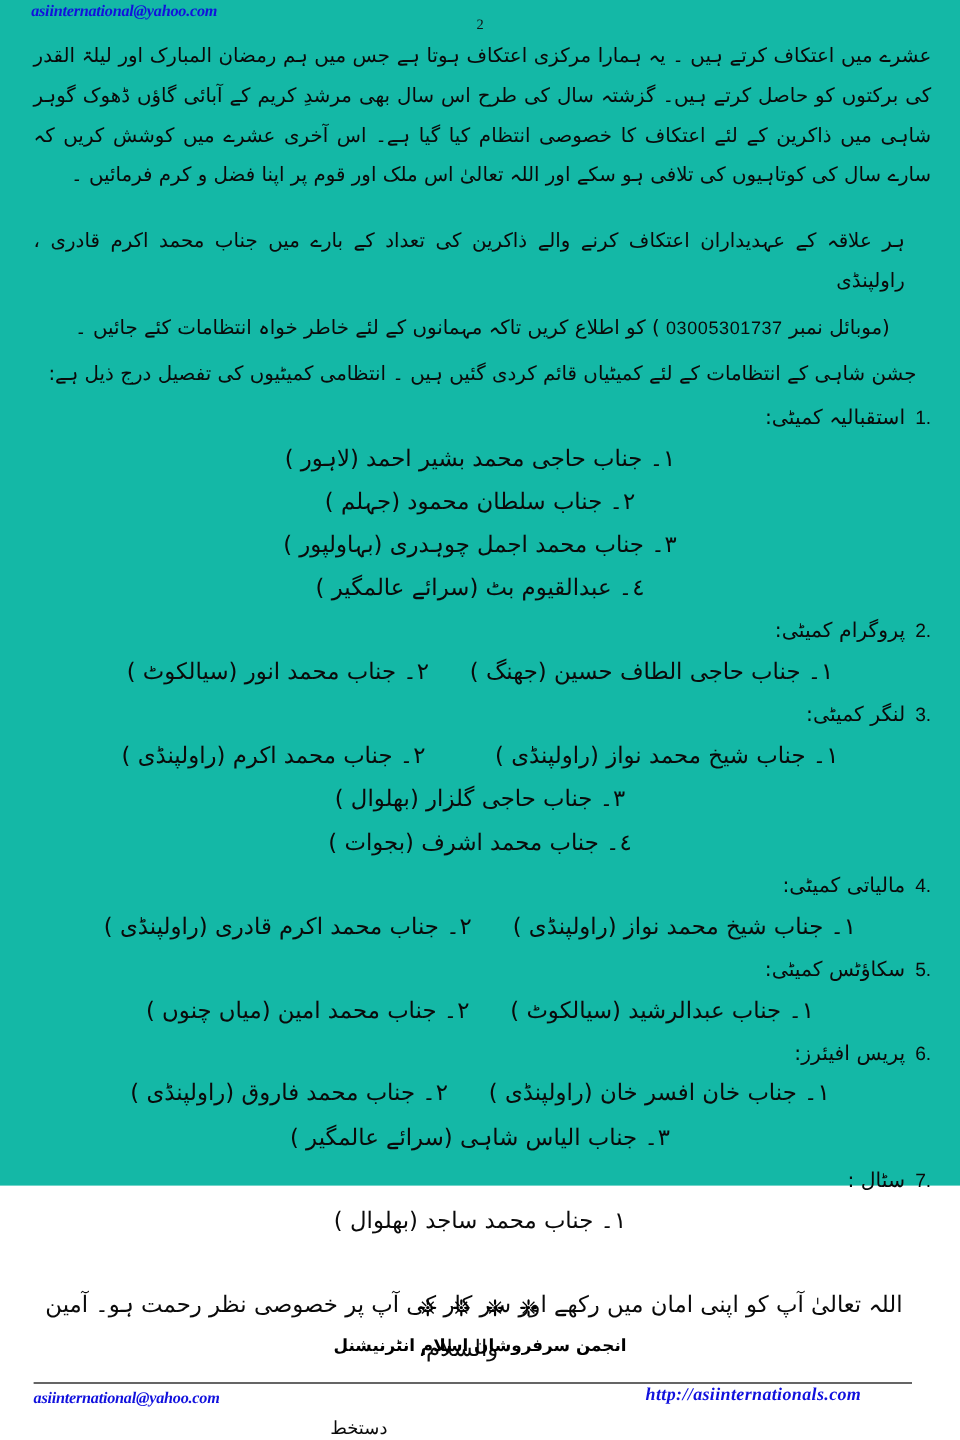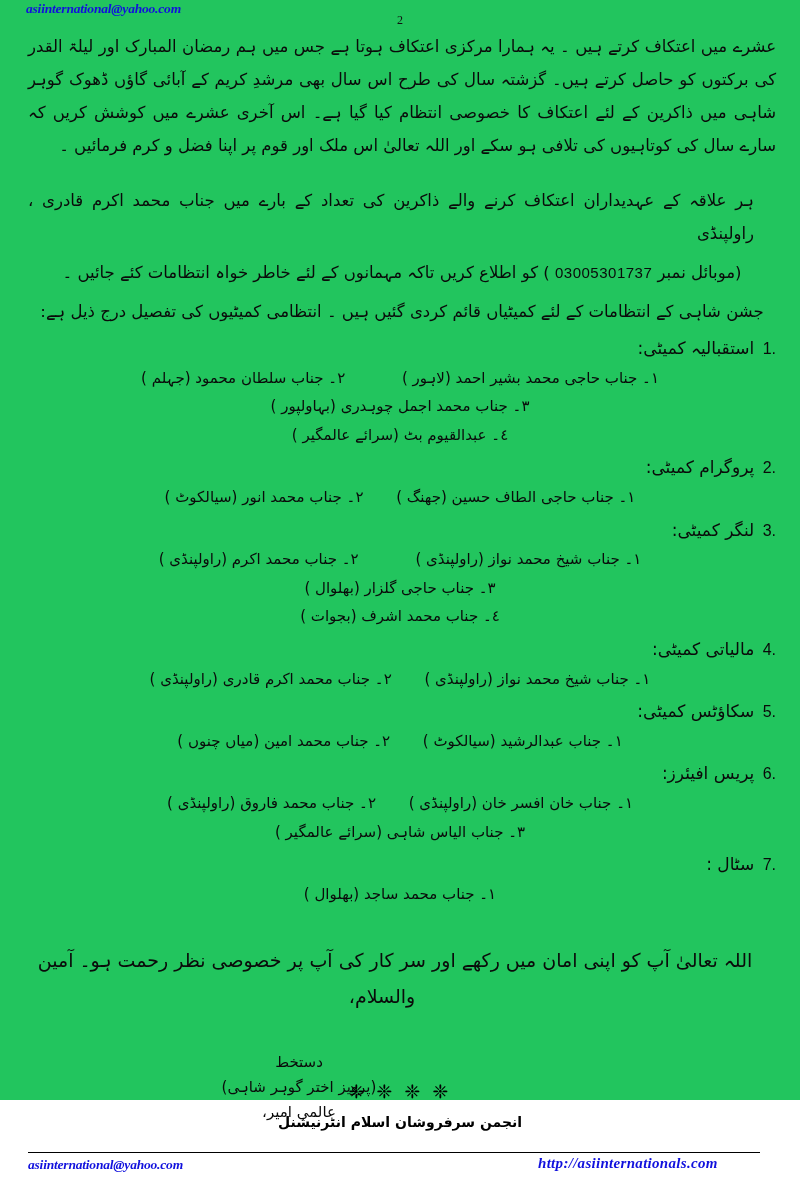--- a/index.html
+++ b/index.html
@@ -14,22 +14,22 @@
     font-family: "DejaVu Sans", sans-serif;
     color: #000000;
     overflow: hidden;
   }
 
   
   .page {
     position: absolute;
     inset: 0;
     width: 800px;
-    height: 1100px;
-    background: #22c55e;
+    height: 988px;
+    background: #14b8a6;
   }
 
   
   .page-header {
     position: absolute;
     top: 0;
     left: 0;
     width: 800px;
     height: 34px;
   }
@@ -121,21 +121,21 @@
     direction: ltr;
     unicode-bidi: embed;
     display: inline-block;
     font-family: "Liberation Sans", sans-serif;
     font-size: 16px;
     margin-left: 3px;
   }
   .member-row {
     direction: rtl;
     text-align: center;
-    font-size: 15px;
+    font-size: 19px;
     line-height: 1.9;
     padding: 0 40px 0 40px;
   }
   .member {
     display: inline-block;
     white-space: nowrap;
     margin: 0 14px;
   }
   .member.spread {
     margin: 0 26px;

